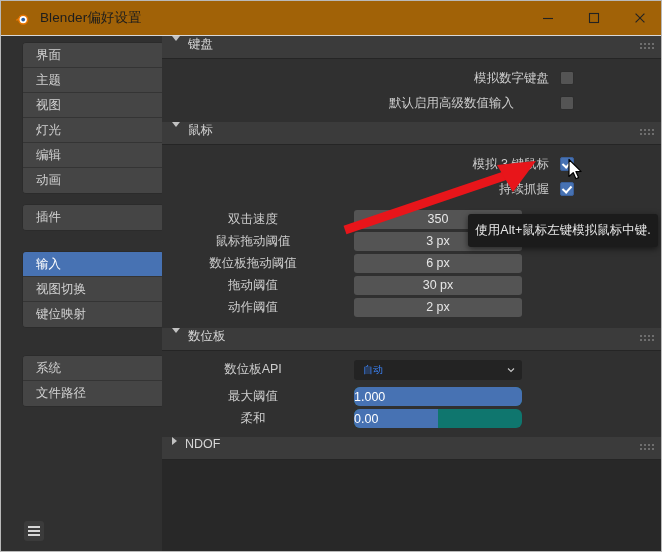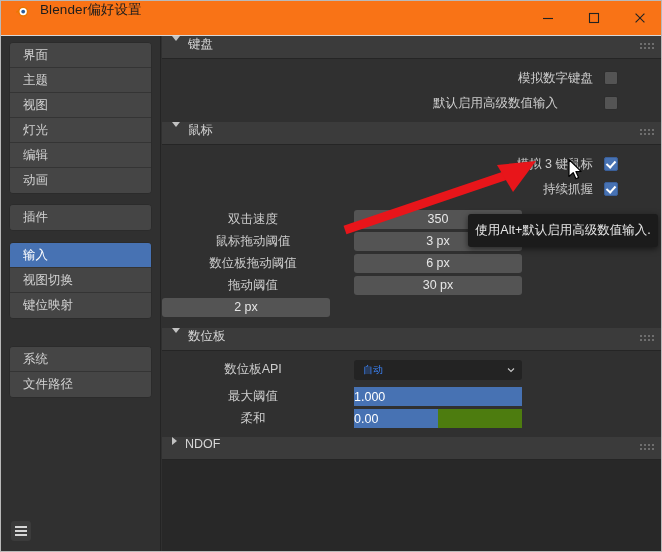--- a/index.html
+++ b/index.html
@@ -20,25 +20,25 @@
     border: 1px solid #b9b9b9;
     box-sizing: border-box;
   }
 
   
   .titlebar {
     position: absolute;
     left: 0; top: 0;
     width: 662px;
     height: 35px;
-    background: #f97316;
+    background: #a16207;
     border-bottom: 1px solid #d8d8d8;
     box-sizing: border-box;
     display: flex;
-    align-items: flex-start;
+    align-items: center;
   }
   .title-logo {
     width: 18px; height: 18px;
     margin-left: 12px;
     margin-right: 9px;
     position: relative;
     flex: none;
   }
   .title-text {
     font-size: 13.5px;
@@ -56,38 +56,38 @@
     height: 34px;
     display: flex;
     align-items: center;
     justify-content: center;
   }
   .win-btn svg { display: block; }
 
   
   .sidebar {
     position: absolute;
-    left: 0; top: 35px;
+    left: 13px; top: 35px;
     width: 160px;
     height: 516px;
     background: #303030;
     border-right: 1px solid #242424;
     box-sizing: border-box;
   }
   .nav-group {
     margin: 0 8px;
     border-radius: 4px;
     overflow: hidden;
     background: #424242;
     border: 1px solid #2b2b2b;
     box-sizing: border-box;
   }
   .nav-group.g1 { margin-top: 6px; }
   .nav-group.g2 { margin-top: 10px; }
-  .nav-group.g3 { margin-top: 11px; }
+  .nav-group.g3 { margin-top: 20px; }
   .nav-group.g4 { margin-top: 27px; }
   .nav-item {
     height: 25px;
     line-height: 25px;
     padding-left: 13px;
     font-size: 12.5px;
     color: #d2d2d2;
     background: #454545;
     border-bottom: 1px solid #343434;
     box-sizing: border-box;
@@ -176,21 +176,21 @@
     background: #303030;
     padding: 9px 0 9px 0;
   }
   .panel-body.mouse { padding-bottom: 11px; }
 
   .row {
     display: flex;
     align-items: center;
     height: 20px;
     margin-bottom: 5px;
-    padding-right: 44px;
+    padding-right: 88px;
   }
   .row:last-child { margin-bottom: 0; gap: 35px; }
   .row-label {
     font-size: 12.5px;
     color: #cdcdcd;
     text-align: right;
     flex: 1 1 auto;
     padding-right: 11px;
     white-space: nowrap;
     overflow: hidden;
@@ -265,22 +265,22 @@
   }
   .dropdown .chev {
     position: absolute;
     right: 7px; top: 6px;
     width: 8px; height: 8px;
   }
   .slider {
     width: 168px;
     height: 19px;
     flex: none;
-    background: #4d7c0f;
-    border-radius: 0;
+    background: #0f766e;
+    border-radius: 6px;
     position: relative;
     overflow: hidden;
   }
   .slider .fill {
     position: absolute;
     left: 0; top: 0; bottom: 0;
     background: #4772b3;
   }
   .slider .val {
     position: relative;
@@ -459,20 +459,21 @@
         </div>
         <div class="field-row">
           <span class="field-label">数位板拖动阈值</span>
           <span class="numfield">6 px</span>
         </div>
         <div class="field-row">
           <span class="field-label">拖动阈值</span>
           <span class="numfield">30 px</span>
         </div>
         <div class="field-row">
+          <span class="field-label">动作阈值</span>
           <span class="numfield">2 px</span>
         </div>
       </div>
     </div>
 
     <div class="panel">
       <div class="panel-header">
         <span class="tri open"></span>
         <span class="panel-title">数位板</span>
         <span class="grip">
@@ -524,21 +525,21 @@
             <i></i>
             <i></i>
             <i></i>
             <i></i>
             <i></i>
           </span>
       </div>
     </div>
 
     <div class="tooltip">
-      <span>使用Alt+默认启用高级数值输入.</span>
+      <span>使用Alt+鼠标左键模拟鼠标中键.</span>
     </div>
   </div>
 
   <svg class="annot-arrow" viewBox="0 0 662 552">
     <line x1="344" y1="229" x2="515" y2="171" stroke="#e8151a" stroke-width="9" stroke-linecap="butt"></line>
     <polygon points="535,160 496,164 512,191" fill="#e8151a"></polygon>
   </svg>
 
   <svg class="cursor" viewBox="0 0 16 24">
     <path d="M2 1.5 L2 18.5 L6.2 14.6 L8.9 20.8 L11.6 19.6 L8.9 13.6 L14 13.4 Z" fill="#ffffff" stroke="#000000" stroke-width="1.2" stroke-linejoin="round"></path>

